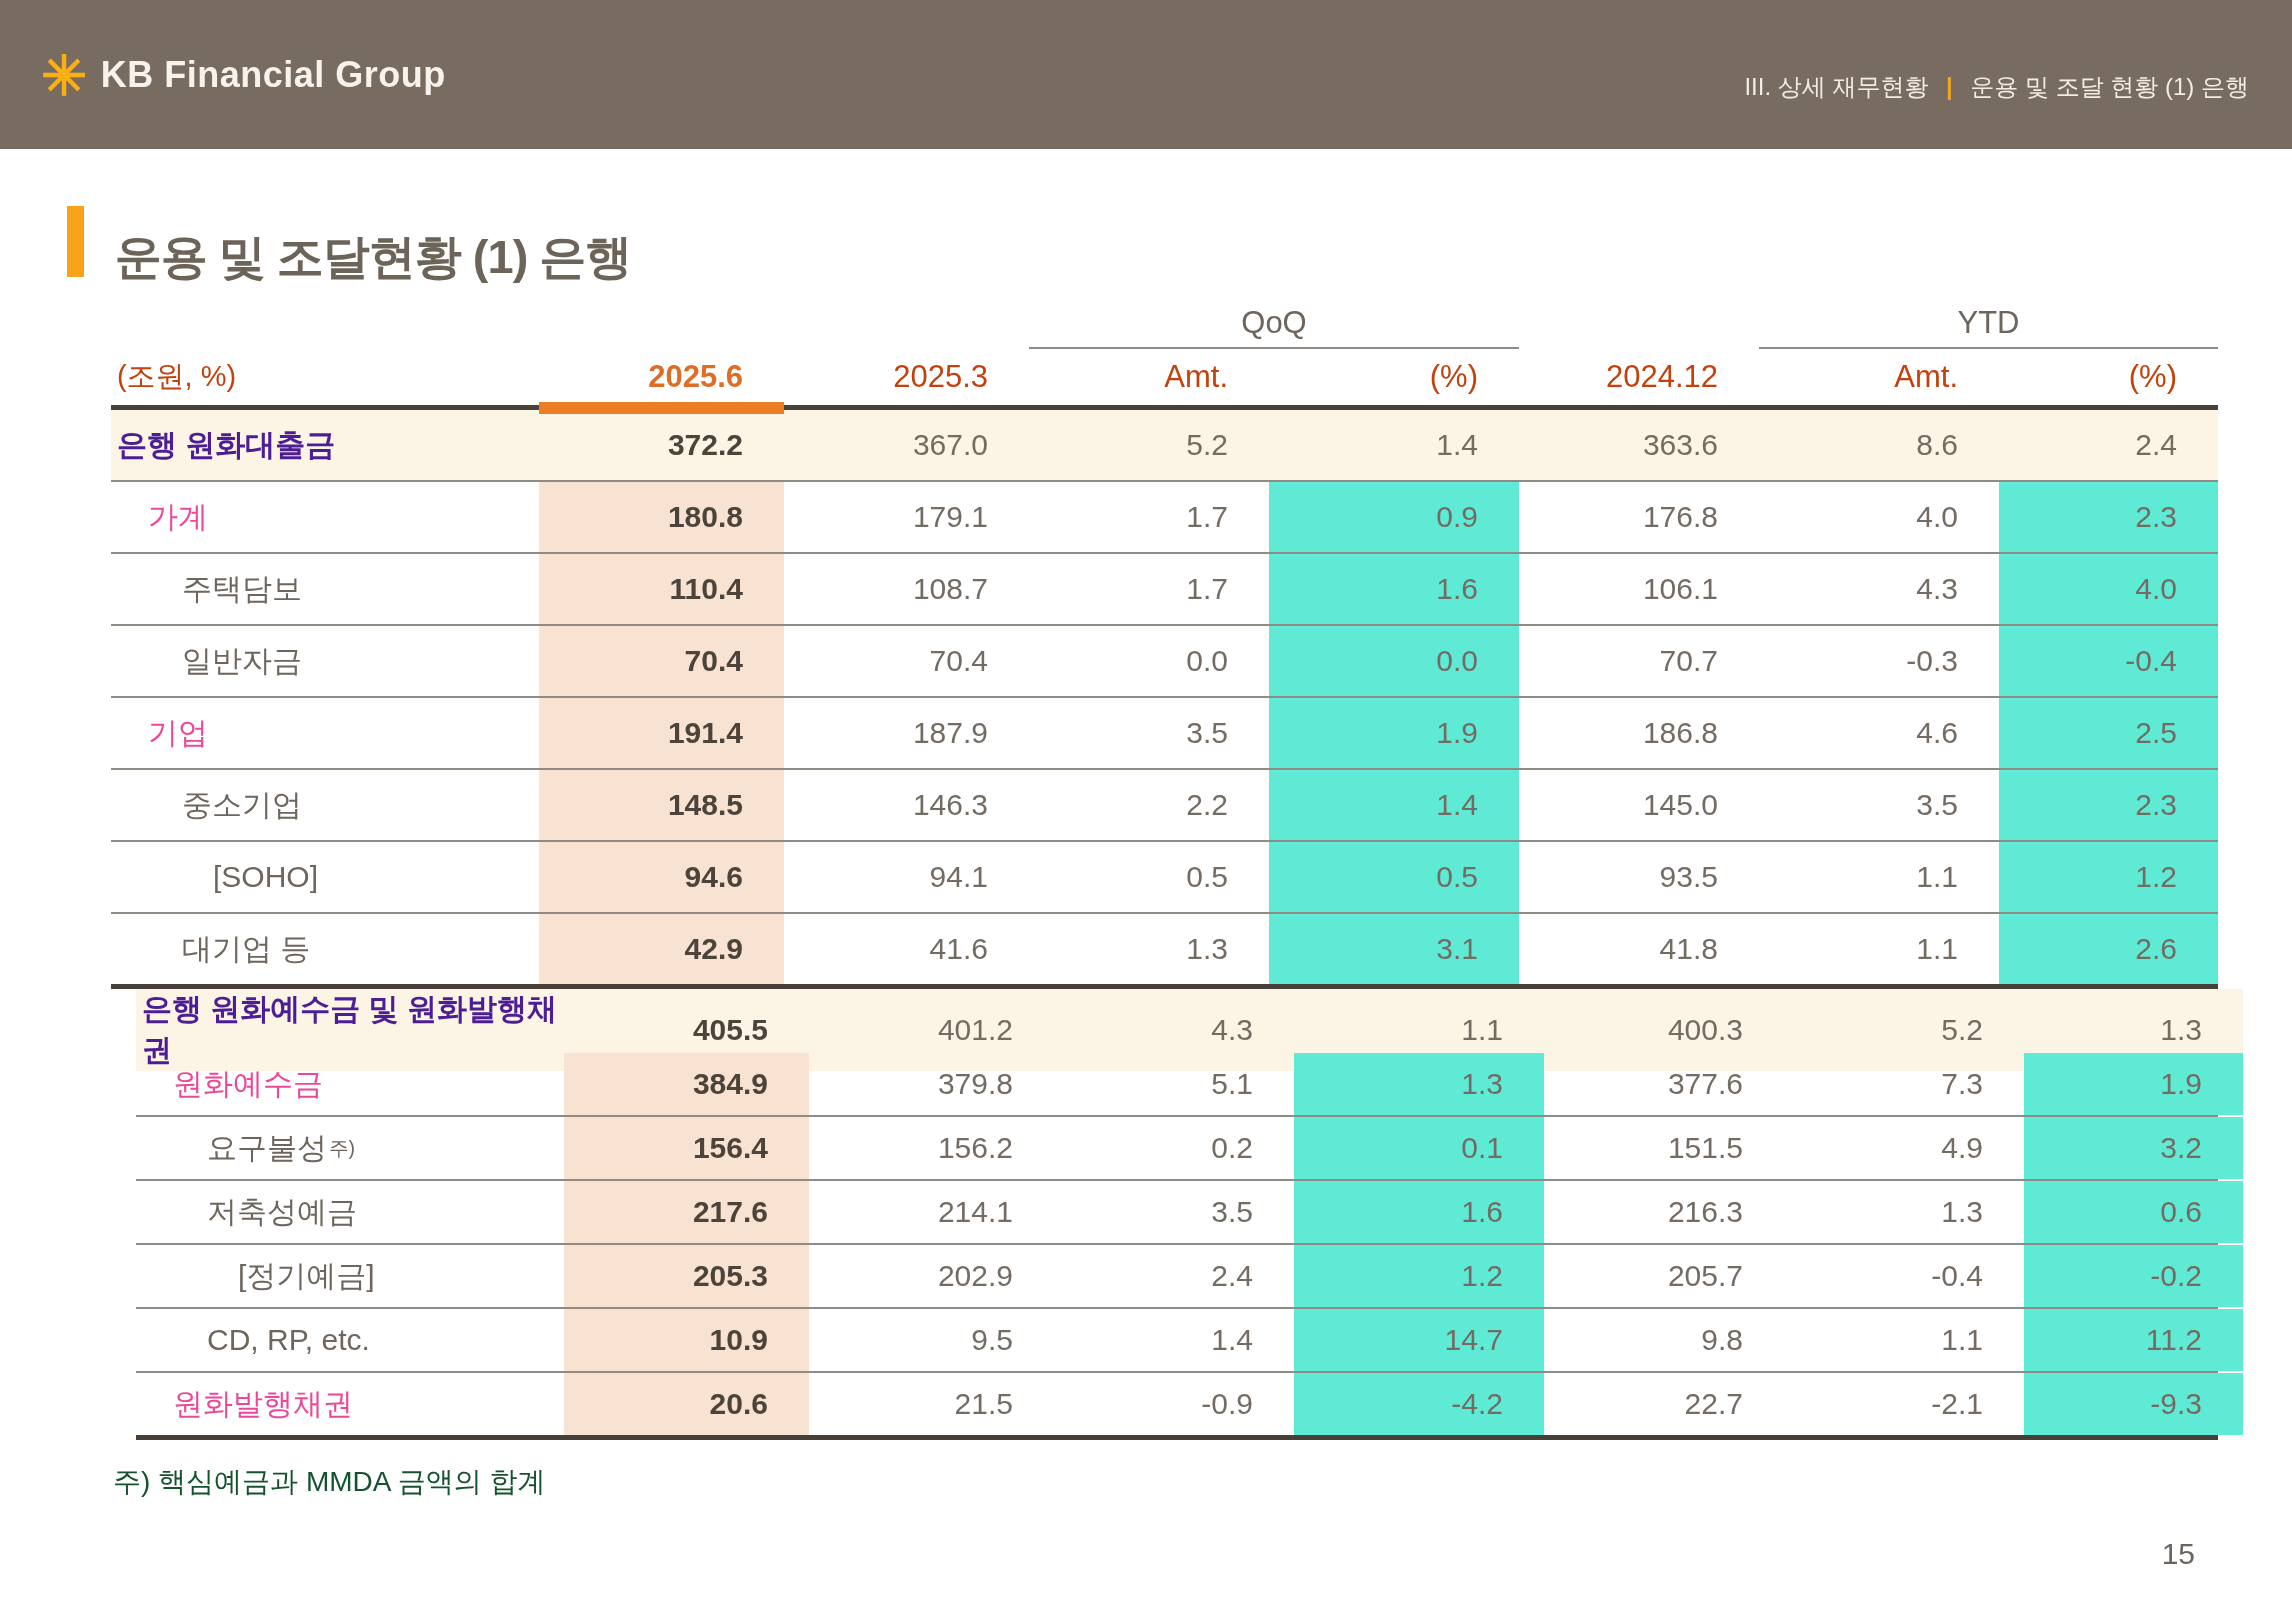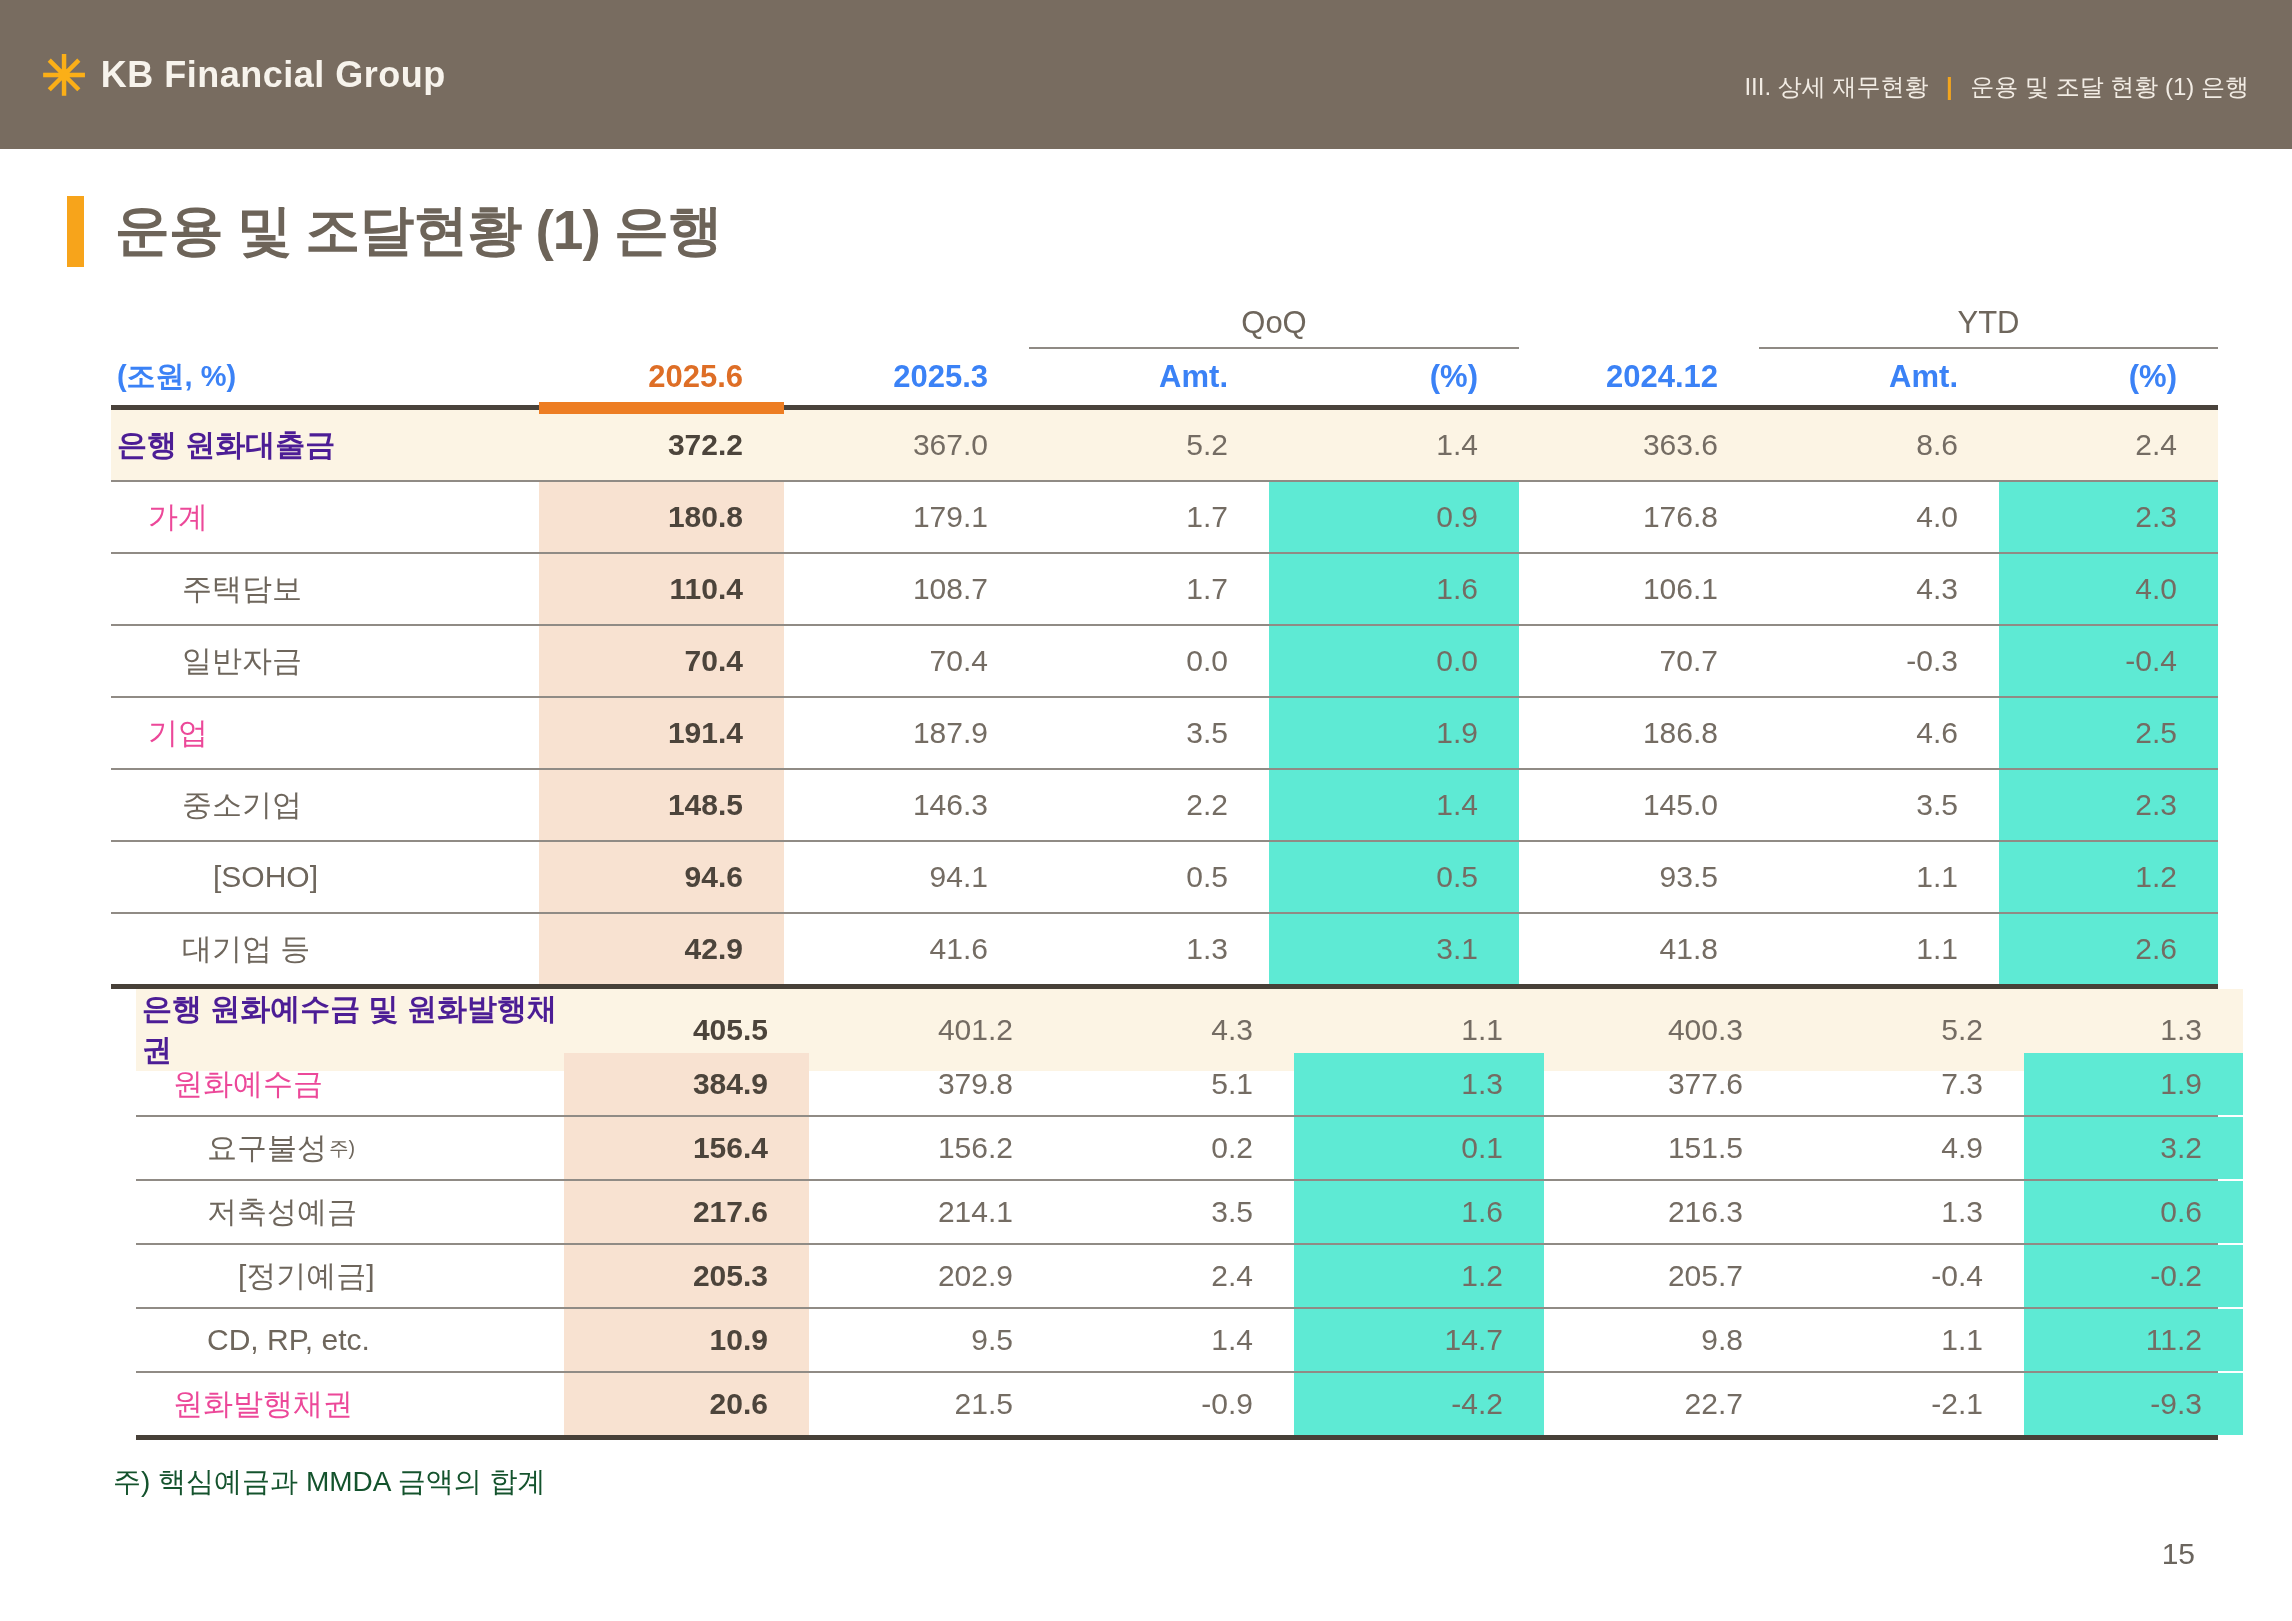--- a/index.html
+++ b/index.html
@@ -14,32 +14,32 @@
     padding:0 44px 0 41px;box-sizing:border-box;
   }
   .logo{display:flex;align-items:center;gap:13.7px;}
   .logo .star{font-size:55px;line-height:1;color:#fbaf17;font-weight:bold;transform:translateY(2px);}
   .logo .logo-text{font-size:36px;font-weight:bold;color:#f7f3ec;letter-spacing:0.5px;}
   .breadcrumb{font-size:24px;color:#f2ece4;display:flex;align-items:center;gap:17.6px;margin-top:25.5px;}
   .breadcrumb .divider{color:#f2a51e;font-weight:bold;}
   
   .title-row{position:absolute;left:67px;top:194px;display:flex;align-items:center;gap:31px;}
   .accent-bar{width:16.7px;height:71px;background:#f7a41b;}
-  .page-title{font-size:55px;font-weight:bold;color:#6d6459;letter-spacing:-1px;}
+  .page-title{font-size:47px;font-weight:bold;color:#6d6459;letter-spacing:-1px;margin-top:32px;}
   
   .table{position:absolute;left:111px;top:300px;width:2107px;}
   .grid{display:grid;grid-template-columns:428px 245px 245px 240px 250px 240px 240px 219px;}
   .group-row{height:49px;}
   .group-row .gcell{display:flex;align-items:flex-end;justify-content:center;
     font-size:31px;color:#6e665c;padding-bottom:5.9px;}
   .gspan3{grid-column:span 3;}
   .gspan2{grid-column:span 2;border-bottom:2px solid #8f8a84;}
   .head-row{height:56px;align-items:center;}
   .head-row .hcell{display:flex;align-items:center;justify-content:flex-end;
-    padding-right:41px;font-size:31px;color:#3b82f6;font-weight:bold;}
+    padding-right:41px;font-size:31px;color:#c2410c;}
   .head-row .hunit{justify-content:flex-start;padding:0 0 0 5.9px;font-size:29px;}
   .head-row .hl-head{color:#de6e26;font-weight:bold;}
   .thead{border-bottom:5.9px solid #49423b;position:relative;}
   .orange-bar{position:absolute;left:428px;bottom:-8.8px;width:245px;height:11.8px;background:#ed7d23;z-index:3;}
   .trow{height:66px;align-items:center;border-bottom:2px solid #908b85;}
   .trow.s1{height:70px;}
   .trow.s2{height:62px;margin-left:25px;}
   .trow.thick{border-bottom:5.9px solid #474038;}
   .cell{display:flex;align-items:center;height:100%;box-sizing:border-box;font-size:30px;}
   .cell.num{justify-content:flex-end;padding-right:41px;color:#746c63;}

